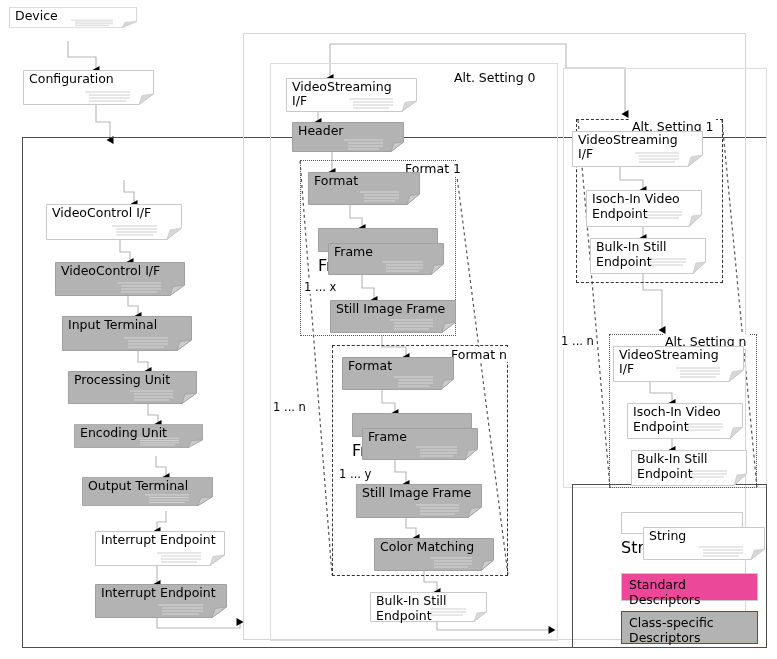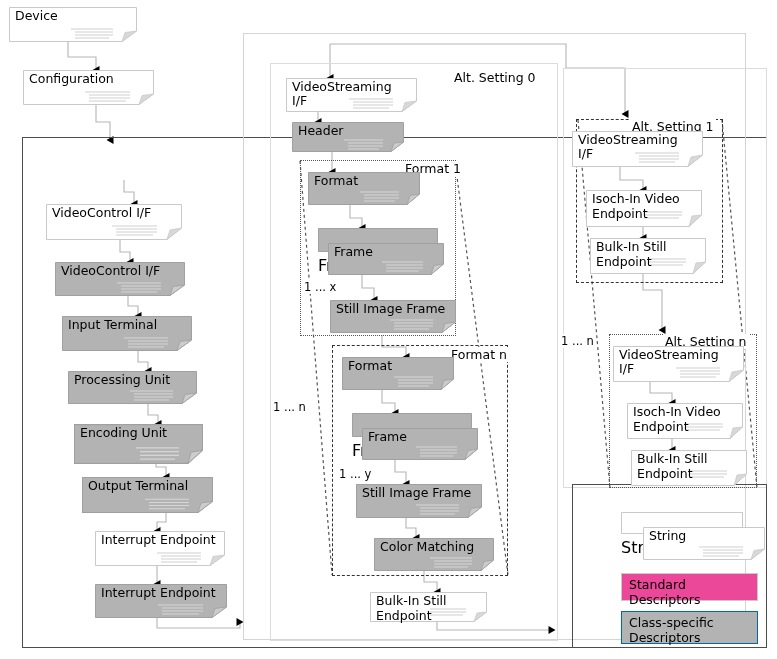--- a/index.html
+++ b/index.html
@@ -203,21 +203,21 @@
   <div class="mult-label" style="left:272px;top:400px;">1 ... n</div>
 
   <div class="frame dashed" style="left:576px;top:119px;width:147px;height:164px;"></div>
   <div class="frame-title" style="left:630px;top:119px;">Alt. Setting 1</div>
 
   <div class="frame dotted" style="left:609px;top:334px;width:148px;height:154px;"></div>
   <div class="frame-title" style="left:663px;top:334px;">Alt. Setting n</div>
 
   <div class="mult-label" style="left:560px;top:334px;">1 ... n</div>
 
-  <div class="node" style="left:9px;top:7px;width:128px;height:35px;">
+  <div class="node" style="left:9px;top:7px;width:128px;height:21px;">
     <svg class="doc" viewBox="0 0 128 35" preserveAspectRatio="none">
       <path d="M0.5,0.5 H127.5 V24 L113,34.5 H0.5 Z" fill="#ffffff" stroke="#c9c9c9" stroke-width="1"></path>
       <path d="M127.5,24 L113,34.5 L116,25.5 Z" fill="#d8d8d8" stroke="#c9c9c9" stroke-width="0.8"></path>
       <g stroke="#cfcfcf" stroke-width="1">
         <line x1="62" y1="22" x2="104" y2="22"></line>
           <line x1="66" y1="25" x2="104" y2="25"></line>
         <line x1="66" y1="28" x2="104" y2="28"></line>
           <line x1="66" y1="31" x2="100" y2="31"></line>
       </g>
     </svg>
@@ -288,35 +288,35 @@
       <g stroke="#d6d6d6" stroke-width="1">
         <line x1="62" y1="20" x2="105" y2="20"></line>
           <line x1="66" y1="23" x2="105" y2="23"></line>
         <line x1="66" y1="26" x2="105" y2="26"></line>
           <line x1="66" y1="29" x2="101" y2="29"></line>
       </g>
     </svg>
     <div class="label">Processing Unit</div>
   </div>
 
-  <div class="node" style="left:74px;top:424px;width:129px;height:40px;">
+  <div class="node" style="left:74px;top:424px;width:129px;height:24px;">
     <svg class="doc" viewBox="0 0 129 32" preserveAspectRatio="none">
       <path d="M0.5,0.5 H128.5 V21 L114,31.5 H0.5 Z" fill="#b3b3b3" stroke="#a0a0a0" stroke-width="1"></path>
       <path d="M128.5,21 L114,31.5 L117,22.5 Z" fill="#cccccc" stroke="#a0a0a0" stroke-width="0.8"></path>
       <g stroke="#d6d6d6" stroke-width="1">
         <line x1="62" y1="19" x2="105" y2="19"></line>
           <line x1="66" y1="22" x2="105" y2="22"></line>
         <line x1="66" y1="25" x2="105" y2="25"></line>
           <line x1="66" y1="28" x2="101" y2="28"></line>
       </g>
     </svg>
     <div class="label">Encoding Unit</div>
   </div>
 
-  <div class="node" style="left:82px;top:477px;width:131px;height:36px;">
+  <div class="node" style="left:82px;top:477px;width:131px;height:29px;">
     <svg class="doc" viewBox="0 0 131 34" preserveAspectRatio="none">
       <path d="M0.5,0.5 H130.5 V23 L116,33.5 H0.5 Z" fill="#b3b3b3" stroke="#a0a0a0" stroke-width="1"></path>
       <path d="M130.5,23 L116,33.5 L119,24.5 Z" fill="#cccccc" stroke="#a0a0a0" stroke-width="0.8"></path>
       <g stroke="#d6d6d6" stroke-width="1">
         <line x1="63" y1="21" x2="107" y2="21"></line>
           <line x1="67" y1="24" x2="107" y2="24"></line>
         <line x1="67" y1="27" x2="107" y2="27"></line>
           <line x1="67" y1="30" x2="103" y2="30"></line>
       </g>
     </svg>

